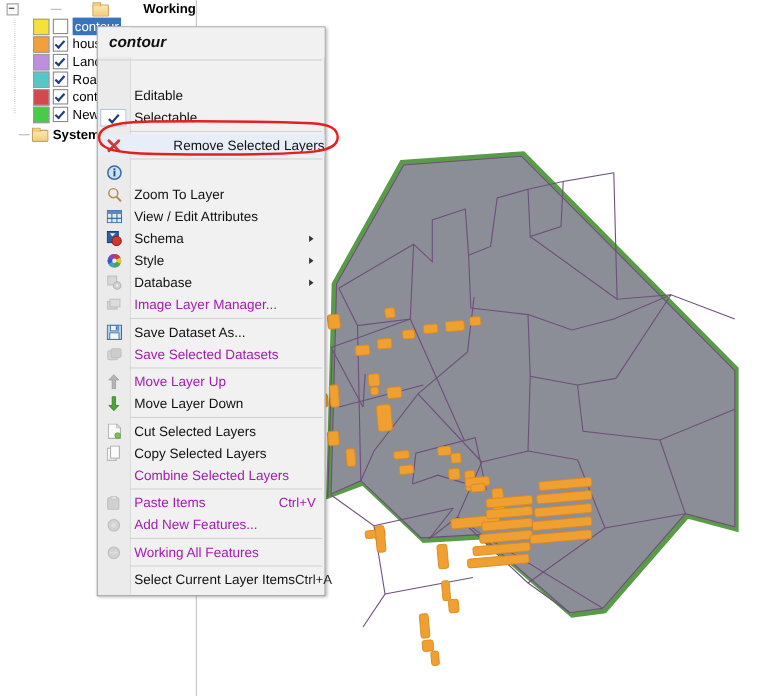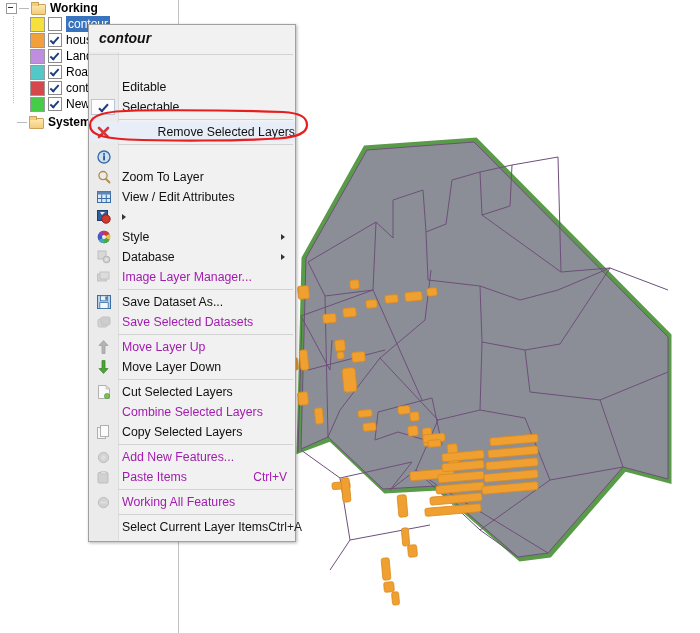--- a/index.html
+++ b/index.html
@@ -116,21 +116,21 @@
   #annotation{position:absolute;left:78px;top:108px;width:232px;height:34px;z-index:60;pointer-events:none;}
 </style>
 </head>
 <body>
 
 <div id="tree-panel">
   <div class="panel-inner">
 
     <div class="vline"></div>
 
-    <div class="tree-row indent-1" style="padding-left:6px;">
+    <div class="tree-row indent-1" style="padding-left:6px;justify-content:space-between;">
       <span class="expander"></span>
       <span class="dash"></span>
       <span class="folder-icon"></span>
       <span class="folder-label">Working</span>
     </div>
 
     <div class="tree-row indent-2 selected">
       <span class="swatch" style="background:#f5e03c"></span>
       <span class="cbox"></span>
       <span class="leaf-label">contour</span>
@@ -347,20 +347,21 @@
     <span class="mi-label">View / Edit Attributes</span>
   </div>
   <div class="menu-item">
     <span class="mi-icon">
       <svg width="14" height="14" viewBox="0 0 14 14">
           <rect x="0.5" y="0.5" width="10" height="10" fill="#2f5fa0" stroke="#1d3f70"></rect>
           <polygon points="3,2 8,2 5,5" fill="#e8eef8"></polygon>
           <circle cx="9" cy="9" r="4.2" fill="#d03a2e" stroke="#8e1f16"></circle>
         </svg>
     </span>
+    <span class="mi-label">Schema</span>
     <span class="mi-arrow">
         <span class="tri"></span>
       </span>
   </div>
   <div class="menu-item">
     <span class="mi-icon">
       <svg width="14" height="14" viewBox="0 0 14 14">
           <circle cx="7" cy="7" r="6.2" fill="#6a6a6a"></circle>
           <path d="M7,7 L7,0.8 A6.2,6.2 0 0 1 12.4,4 Z" fill="#d23b3b"></path>
           <path d="M7,7 L12.4,4 A6.2,6.2 0 0 1 12.4,10 Z" fill="#e8c53a"></path>
@@ -446,54 +447,54 @@
   <div class="menu-item">
     <span class="mi-icon">
       <svg width="12" height="14" viewBox="0 0 12 14">
           <polygon points="0.5,0.5 8,0.5 11.5,4 11.5,13.5 0.5,13.5" fill="#fafafa" stroke="#b0b0b0"></polygon>
           <polygon points="8,0.5 8,4 11.5,4" fill="#e4e4e4" stroke="#b0b0b0" stroke-width="0.6"></polygon>
           <circle cx="9" cy="11" r="2.6" fill="#7fc155" stroke="#4f8f32" stroke-width="0.6"></circle>
         </svg>
     </span>
     <span class="mi-label">Cut Selected Layers</span>
   </div>
-  <div class="menu-item disabled">
-    <span class="mi-icon"></span>
-    <span class="mi-label">Combine Selected Layers</span>
-  </div>
   <div class="menu-item">
     <span class="mi-icon">
       <svg width="13" height="14" viewBox="0 0 13 14">
           <rect x="0.5" y="2.5" width="8" height="11" fill="#f6f6f6" stroke="#b0b0b0"></rect>
           <rect x="3.5" y="0.5" width="8" height="11" fill="#fcfcfc" stroke="#b0b0b0"></rect>
         </svg>
     </span>
     <span class="mi-label">Copy Selected Layers</span>
   </div>
-
-  <div class="menu-sep"></div>
-
+  <div class="menu-item disabled">
+    <span class="mi-icon"></span>
+    <span class="mi-label">Combine Selected Layers</span>
+  </div>
+
+  <div class="menu-sep"></div>
+
+  <div class="menu-item disabled">
+    <span class="mi-icon">
+      <svg width="13" height="13" viewBox="0 0 13 13" opacity="0.55">
+          <rect x="1" y="1.5" width="10" height="10.5" rx="1" fill="#bcbcbc" stroke="#9a9a9a"></rect>
+          <rect x="4" y="0.5" width="5" height="2.5" fill="#d8d8d8" stroke="#9a9a9a" stroke-width="0.6"></rect>
+        </svg>
+    </span>
+    <span class="mi-label">Paste Items</span>
+    <span class="mi-accel">Ctrl+V</span>
+  </div>
   <div class="menu-item disabled">
     <span class="mi-icon">
       <svg width="13" height="13" viewBox="0 0 13 13" opacity="0.55">
           <circle cx="6.5" cy="6.5" r="5.2" fill="#bfbfbf" stroke="#9a9a9a"></circle>
           <circle cx="6.5" cy="6.5" r="2.2" fill="#d6d6d6"></circle>
         </svg>
     </span>
     <span class="mi-label">Add New Features...</span>
-  </div>
-  <div class="menu-item disabled">
-    <span class="mi-icon">
-      <svg width="13" height="13" viewBox="0 0 13 13" opacity="0.55">
-          <rect x="1" y="1.5" width="10" height="10.5" rx="1" fill="#bcbcbc" stroke="#9a9a9a"></rect>
-          <rect x="4" y="0.5" width="5" height="2.5" fill="#d8d8d8" stroke="#9a9a9a" stroke-width="0.6"></rect>
-        </svg>
-    </span>
-    <span class="mi-label">Paste Items</span>
-    <span class="mi-accel">Ctrl+V</span>
   </div>
 
   <div class="menu-sep"></div>
 
   <div class="menu-item disabled">
     <span class="mi-icon">
       <svg width="13" height="13" viewBox="0 0 13 13" opacity="0.55">
           <circle cx="6.5" cy="6.5" r="5.2" fill="#bfbfbf" stroke="#9a9a9a"></circle>
           <rect x="3.2" y="5.6" width="6.6" height="1.8" fill="#d6d6d6"></rect>
         </svg>

